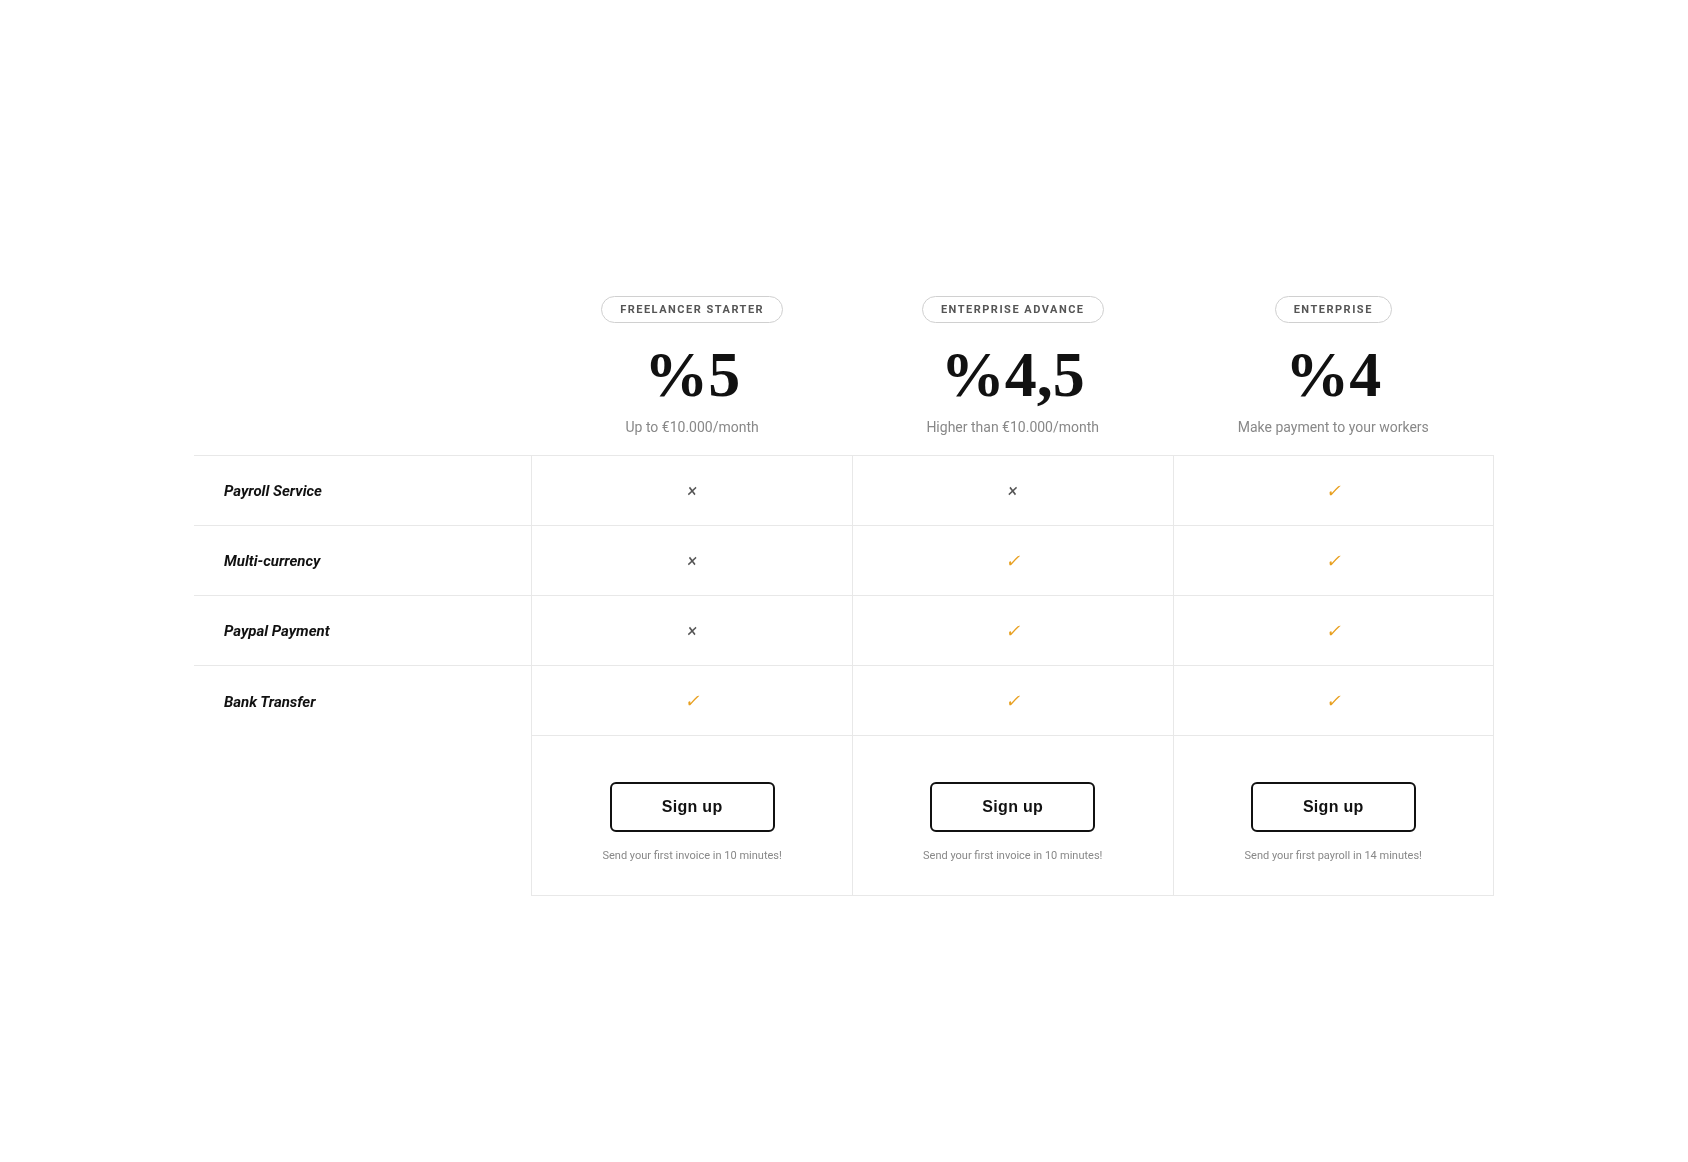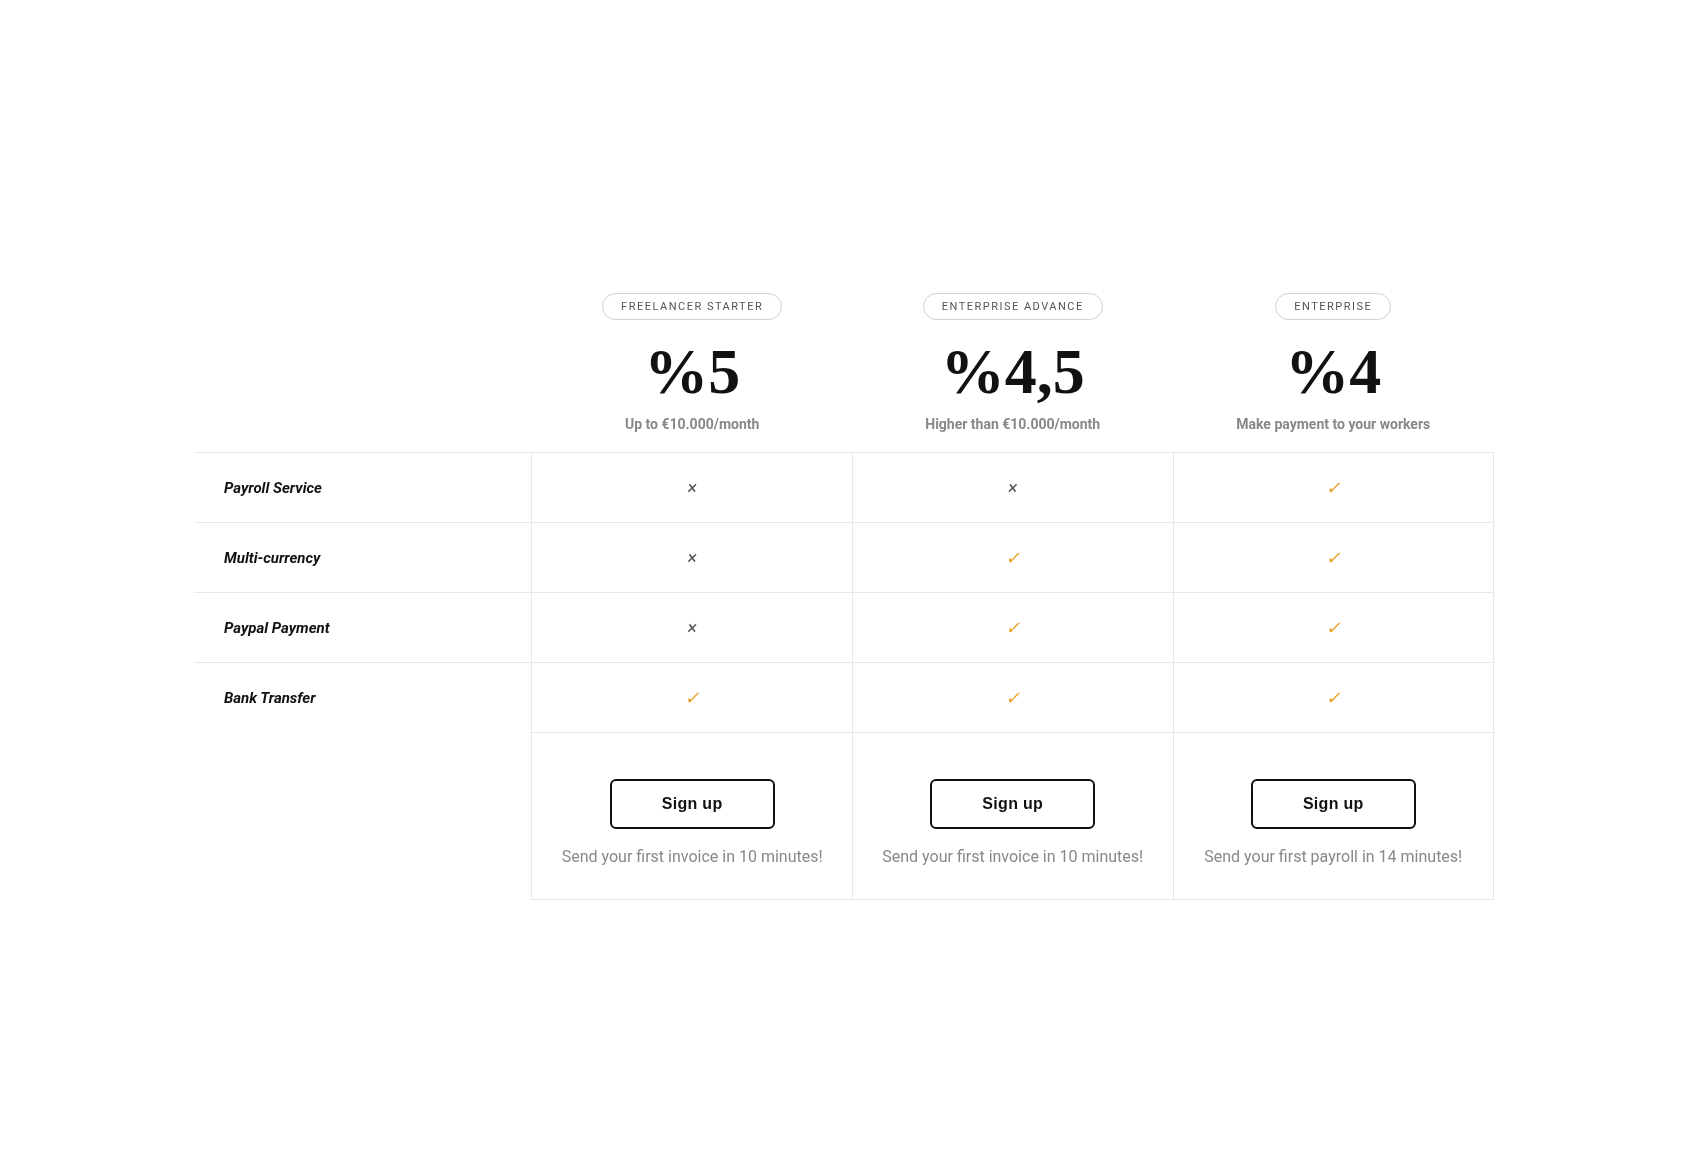--- a/index.html
+++ b/index.html
@@ -51,37 +51,37 @@
     }
 
     .plan-badge {
       display: inline-block;
       border: 1px solid #d0d0d0;
       border-radius: 50px;
       padding: 6px 18px;
       font-size: 11px;
       letter-spacing: 1.5px;
       color: #555;
-      font-weight: 400;
+      font-weight: 700;
       margin-bottom: 20px;
     }
 
     .plan-price {
       font-size: 64px;
       font-weight: 800;
       color: #111;
       line-height: 1;
       margin-bottom: 12px;
       font-family: Georgia, serif;
     }
 
     .plan-subtitle {
       font-size: 14px;
       color: #888;
-      font-weight: 700;
+      font-weight: 400;
     }
 
     
     .feature-row td {
       border-top: 1px solid #e8e8e8;
       padding: 24px 20px;
       vertical-align: middle;
       font-style: italic;
     }
 
@@ -132,21 +132,21 @@
       font-weight: 700;
       padding: 14px 50px;
       border-radius: 6px;
       cursor: pointer;
       margin-bottom: 16px;
       letter-spacing: 0.3px;
       margin-top: 16px;
     }
 
     .footer-tagline {
-      font-size: 16px;
+      font-size: 11px;
       color: #888;
       line-height: 1.5;
     }
 
     .plan-col-1 { background: #fff; }
     .plan-col-2 { background: #fff; }
     .plan-col-3 { background: #fff; }
   </style>
 </head>
 <body>

